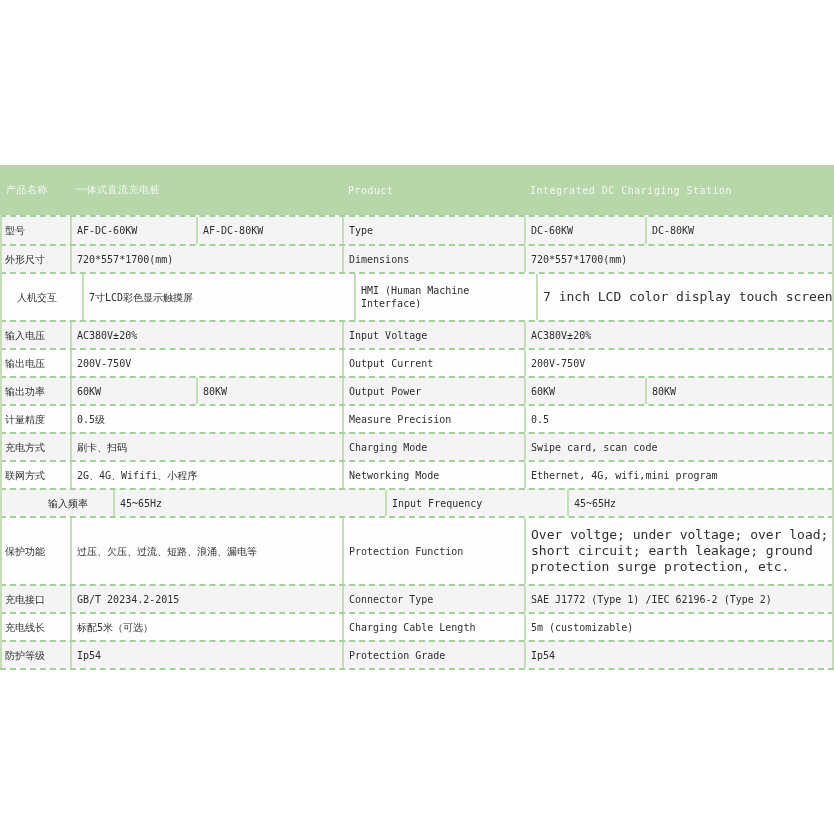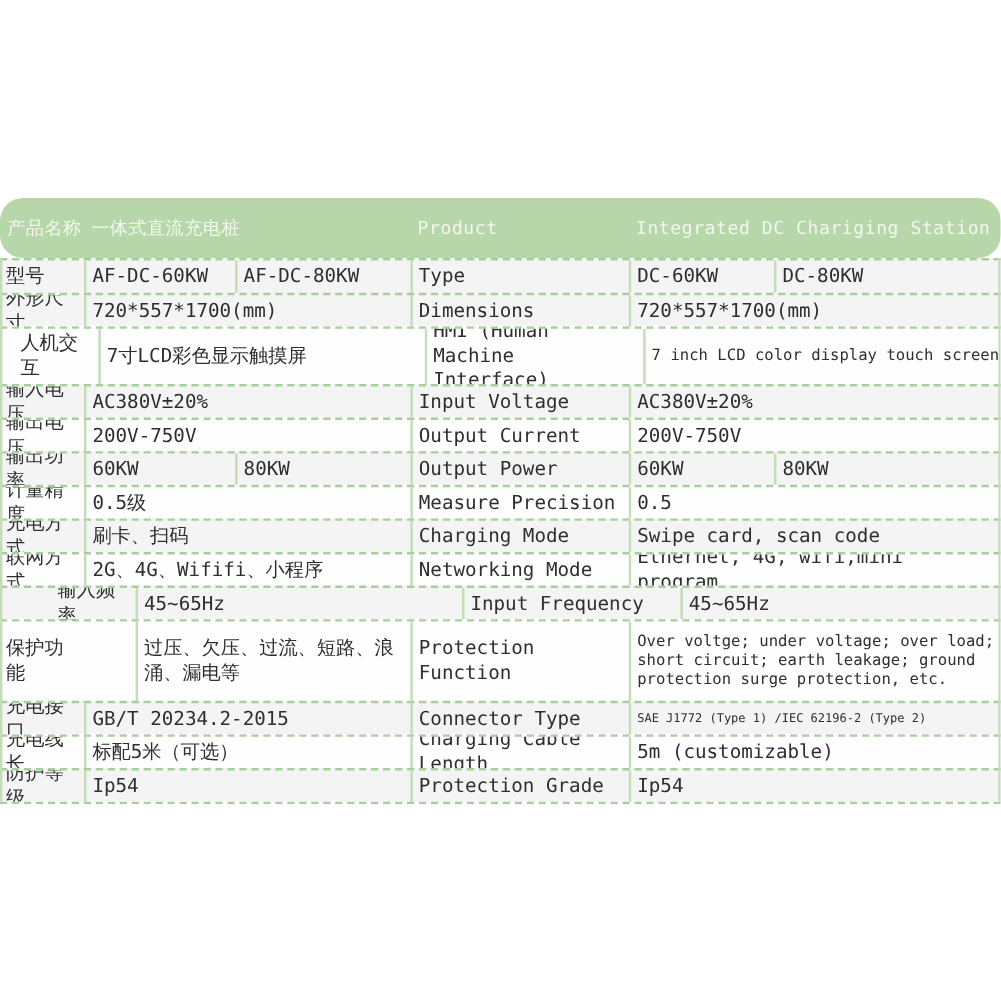--- a/index.html
+++ b/index.html
@@ -30,42 +30,41 @@
     content:'';position:absolute;left:0;top:50px;bottom:0;width:2px;background:var(--vline);
   }
   .spec-table::after{
     content:'';position:absolute;right:0;top:50px;bottom:0;width:2px;background:var(--vline);
   }
   .thead{
     display:grid;
     height:50px;
     background:var(--green);
     color:var(--headtxt);
-    font-size:15px;
-    border-radius:19px;
+    font-size:10px;
   }
   .hcell{
     display:flex;align-items:center;
     padding:0 6px;
     overflow:hidden;
     letter-spacing:0.5px;
     white-space:nowrap;
   }
   .trow{
     display:grid;
     border-top:2px dashed var(--dash);
     background:#fefefe;
   }
   .trow.shade{background:var(--shade);}
   .cell{
     display:flex;align-items:center;
     padding:0 5px;
     border-left:2px solid var(--vline);
     overflow:hidden;
-    font-size:16px;
+    font-size:10px;
     line-height:1.3;
   }
   .cell:first-child{border-left:none;}
   .cell span{display:block;width:100%;}
   .c-center{justify-content:center;}
   .c-center span{text-align:left;}
   .c-13{font-size:13px;}
   .c-12{font-size:10px;}
   .nowrap{white-space:nowrap;}
   .lh{line-height:1.25;}
@@ -231,21 +230,21 @@
             <span>Input Frequency</span>
           </div>
           <div class="cell" style="grid-column: span 2;">
             <span>45~65Hz</span>
           </div>
         </div>
         <div class="trow" style="height: 68px; grid-template-columns: 70px 126px 146px 182px 121px 189px;">
           <div class="cell" style="grid-column: span 1;">
             <span>保护功能</span>
           </div>
-          <div class="cell" style="grid-column: span 2; margin-left: 43px;">
+          <div class="cell" style="grid-column: span 2;">
             <span>过压、欠压、过流、短路、浪涌、漏电等</span>
           </div>
           <div class="cell" style="grid-column: span 1;">
             <span>Protection Function</span>
           </div>
           <div class="cell c-13 lh" style="grid-column: span 2;">
             <span>Over voltge; under voltage; over load; short circuit; earth leakage; ground protection surge protection, etc.</span>
           </div>
         </div>
         <div class="trow shade" style="height: 28px; grid-template-columns: 70px 126px 146px 182px 121px 189px;">

